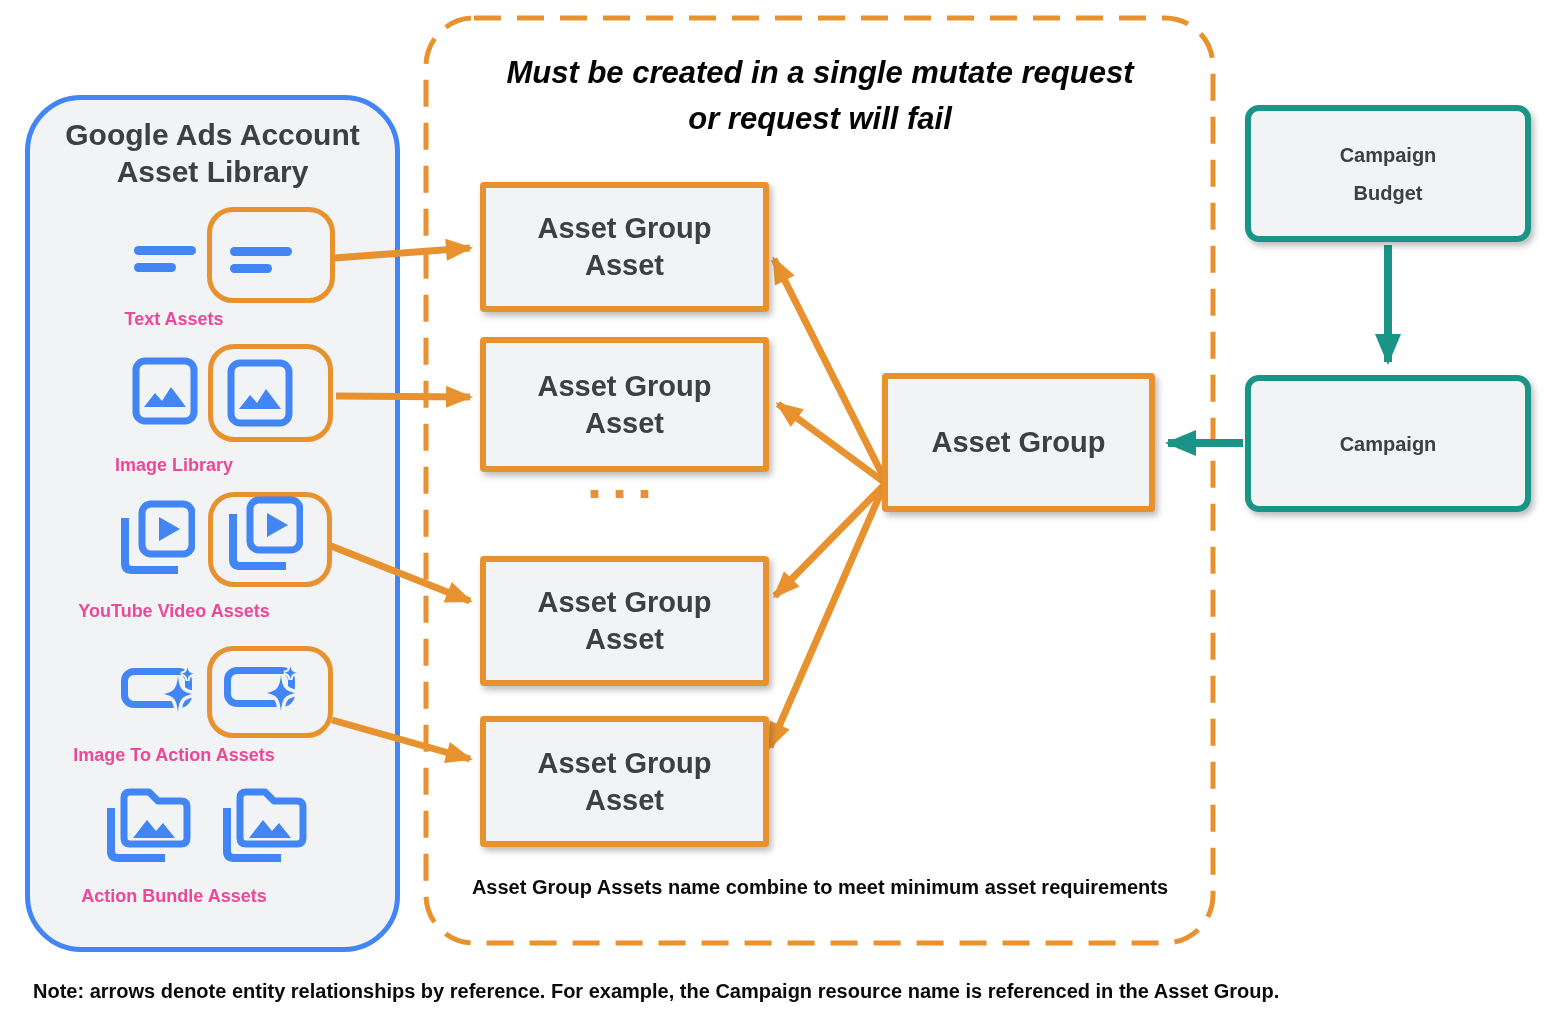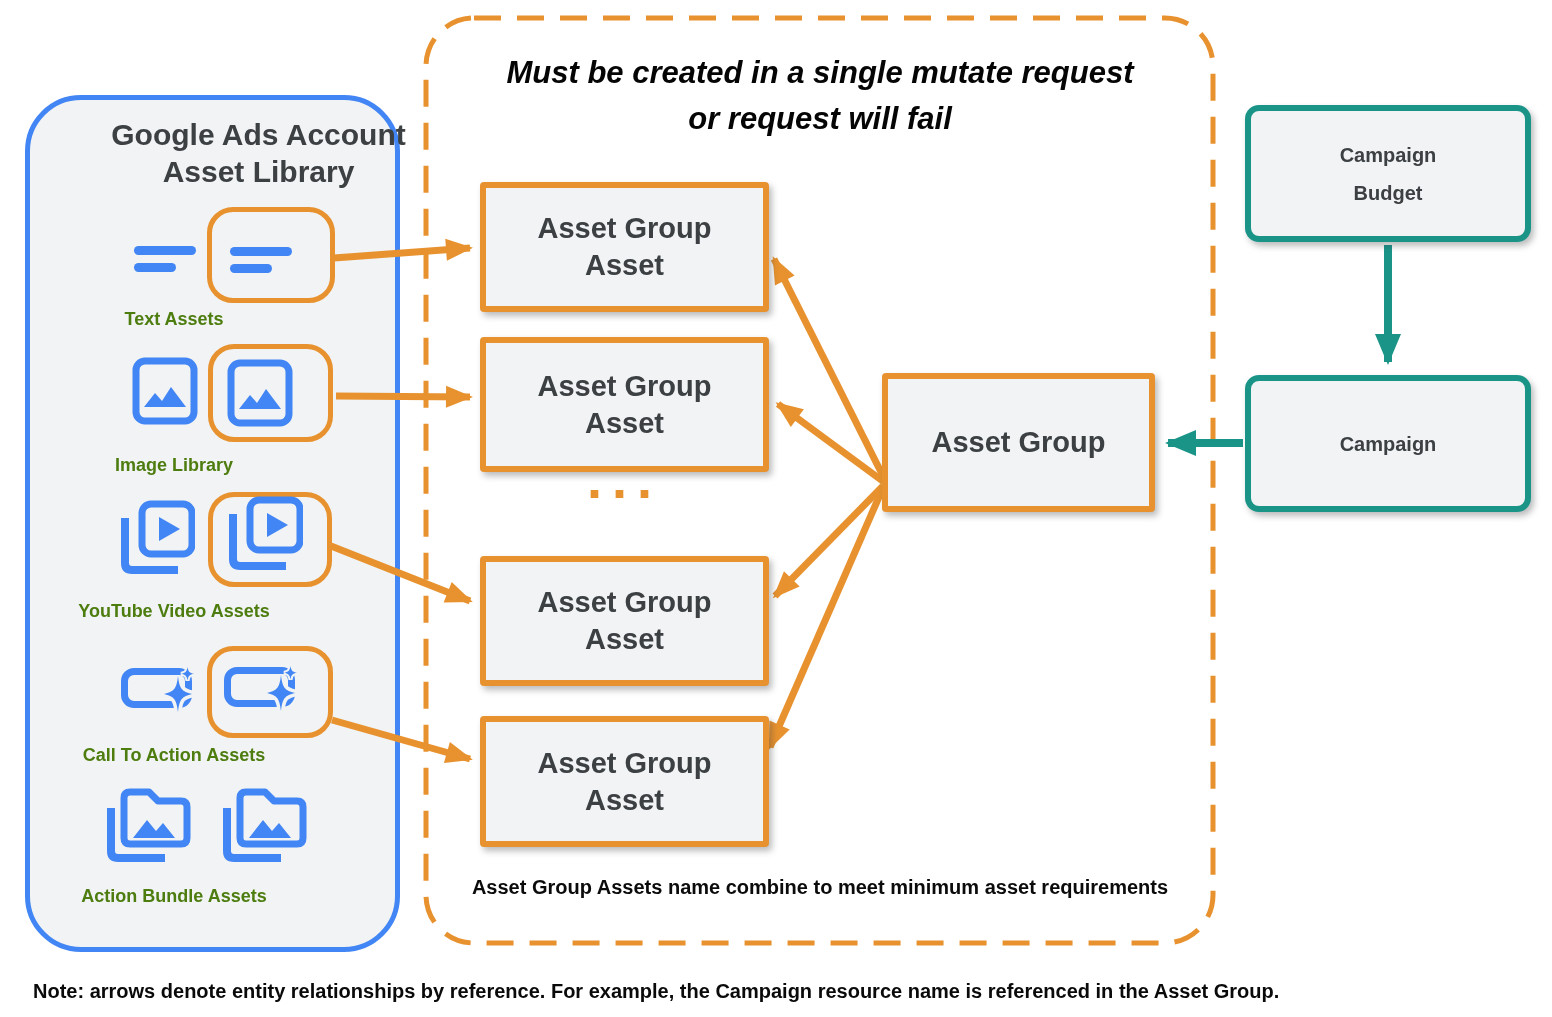--- a/index.html
+++ b/index.html
@@ -7,23 +7,23 @@
           font-family:"Liberation Sans", sans-serif;overflow:hidden;}
 
   
   .arrow-layer{position:absolute;left:0;top:0;z-index:2;}
   .panel{position:absolute;box-sizing:border-box;}
 
   
   .library-panel{left:25px;top:95px;width:375px;height:857px;background:#F1F3F4;
                  border:5px solid #4285F4;border-radius:56px;z-index:1;}
   .library-title{position:absolute;left:25px;top:116px;width:375px;text-align:center;
-                 font-size:30px;font-weight:bold;color:#3C4043;line-height:37px;z-index:3;padding-left:46px;}
+                 font-size:30px;font-weight:bold;color:#3C4043;line-height:37px;z-index:3;}
   .lib-label{position:absolute;left:25px;width:298px;text-align:center;
-             font-size:18px;font-weight:bold;color:#4d7c0f;z-index:3;}
+             font-size:18px;font-weight:bold;color:#ec4899;z-index:3;}
   .wrap{position:absolute;border:5px solid #E8922F;border-radius:26px;z-index:3;box-sizing:border-box;}
   .icon{position:absolute;z-index:4;}
 
   
   .mutate-title{position:absolute;left:425px;top:50px;width:790px;text-align:center;
                 font-size:31px;font-weight:bold;font-style:italic;color:#050505;line-height:46px;z-index:3;}
   .obox{position:absolute;background:#F1F3F4;border:6px solid #E8922F;border-radius:4px;
         box-shadow:3px 4px 6px rgba(60,64,67,.35);display:flex;flex-direction:column;
         align-items:center;justify-content:center;text-align:center;
         font-size:29px;font-weight:bold;color:#3C4043;line-height:37px;z-index:3;box-sizing:border-box;}
@@ -108,21 +108,21 @@
     </svg>
   <div class="lib-label" style="top:601px">YouTube Video Assets</div>
 
   <div class="wrap" style="left:207px;top:646px;width:126px;height:92px"></div>
   <svg class="icon" style="left:121px;top:664px" width="74" height="52">
       <use href="#ic-cta"></use>
     </svg>
   <svg class="icon" style="left:224px;top:663px" width="74" height="52">
       <use href="#ic-cta"></use>
     </svg>
-  <div class="lib-label" style="top:745px">Call To Action Assets</div>
+  <div class="lib-label" style="top:745px">Image To Action Assets</div>
 
   <svg class="icon" style="left:103px;top:786px" width="90" height="82">
       <use href="#ic-media"></use>
     </svg>
   <svg class="icon" style="left:219px;top:786px" width="90" height="82">
       <use href="#ic-media"></use>
     </svg>
   <div class="lib-label" style="top:886px">Action Bundle Assets</div>
 
   <svg class="arrow-layer" width="1552" height="1017">

